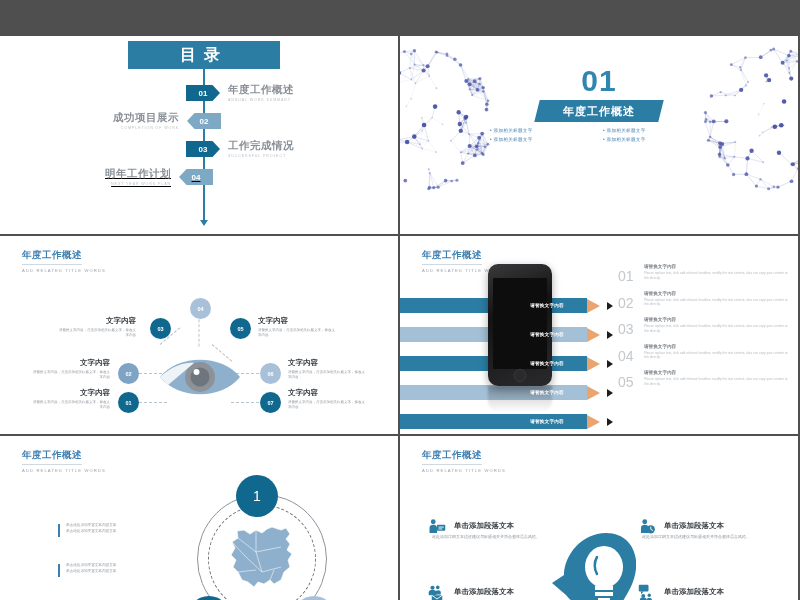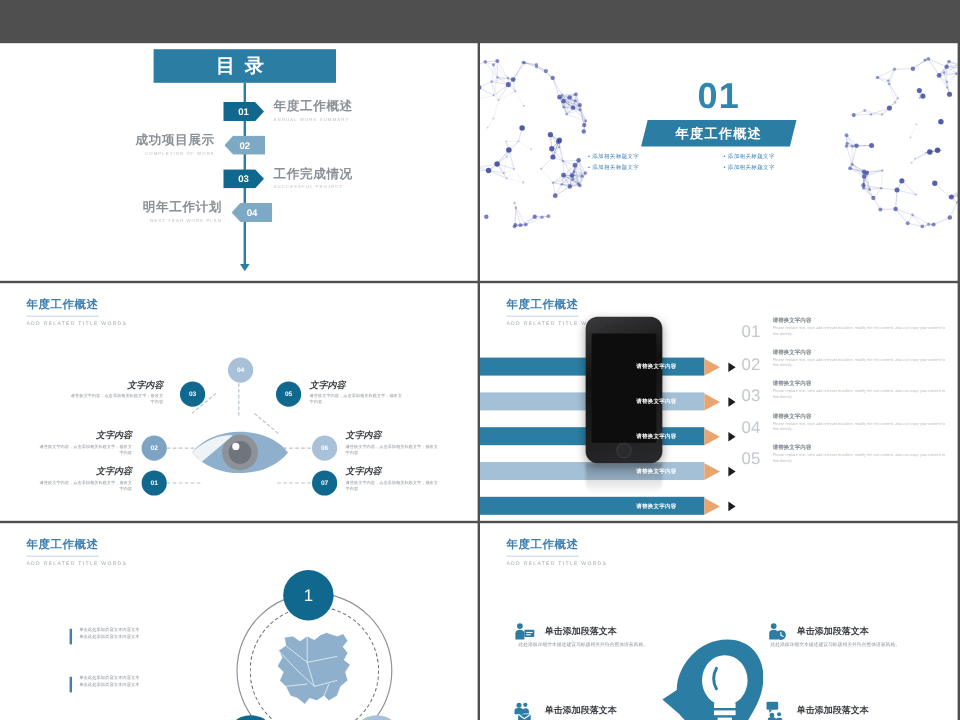--- a/index.html
+++ b/index.html
@@ -88,21 +88,21 @@
   
   .eye-wrap{position:absolute;left:0;top:0;right:0;bottom:0;}
   .node{
     position:absolute;border-radius:50%;display:flex;align-items:center;justify-content:center;
     color:#fff;font-size:5.5px;font-weight:700;
   }
   .node.dark{background:#11688f;}
   .node.mid{background:#7ea3c4;}
   .node.light{background:#a9c1d8;}
   .itm{position:absolute;width:78px;}
-  .itm .h{font-size:7.5px;font-weight:700;color:#3a3f45;margin-bottom:2px;font-style:italic;}
+  .itm .h{font-size:7.5px;font-weight:700;color:#3a3f45;margin-bottom:2px;}
   .itm .b{font-size:3.5px;color:#8f969d;line-height:1.55;}
   .itm.R{text-align:left;}
   .itm.L{text-align:right;}
   .dots{position:absolute;border-top:1px dashed #b9c3cc;height:0;}
 
   
   .bar{position:absolute;height:15px;display:flex;align-items:center;}
   .bar .body{height:15px;}
   .bar .tip{
     width:0;height:0;border-top:7.5px solid transparent;border-bottom:7.5px solid transparent;
@@ -199,21 +199,21 @@
       <div class="cat-row" style="left:186px;top:102px;">
         <div class="cat-chip r" style="background:#11688f;">
           <span>03</span>
         </div>
         <div class="cat-txt right">
           <div class="zh">工作完成情况</div>
           <div class="en">SUCCESSFUL PROJECT</div>
         </div>
       </div>
 
-      <div class="cat-row" style="left:111px;top:130px;width:125px;">
+      <div class="cat-row" style="left:88px;top:130px;justify-content:flex-end;width:125px;text-decoration:underline;">
         <div class="cat-txt left">
           <div class="zh">明年工作计划</div>
           <div class="en">NEXT YEAR WORK PLAN</div>
         </div>
         <div class="cat-chip l" style="background:#7ea9c4;">
           <span>04</span>
         </div>
       </div>
     </div>
   </div>

